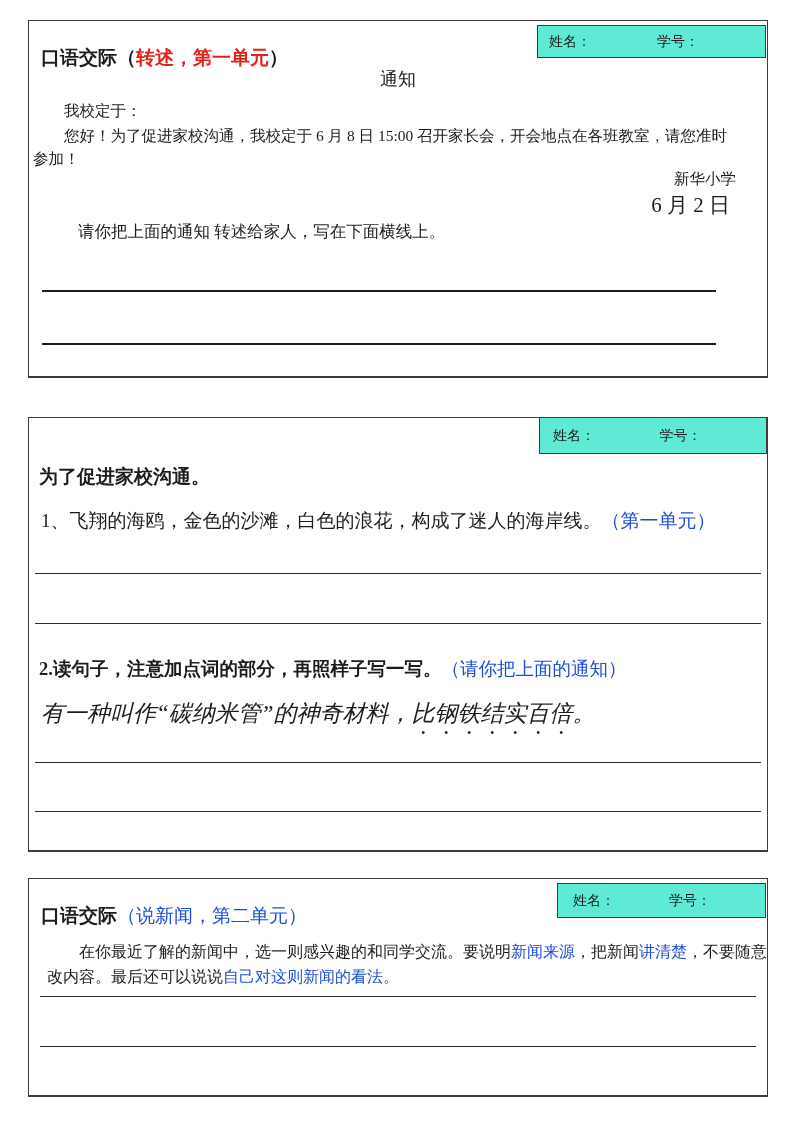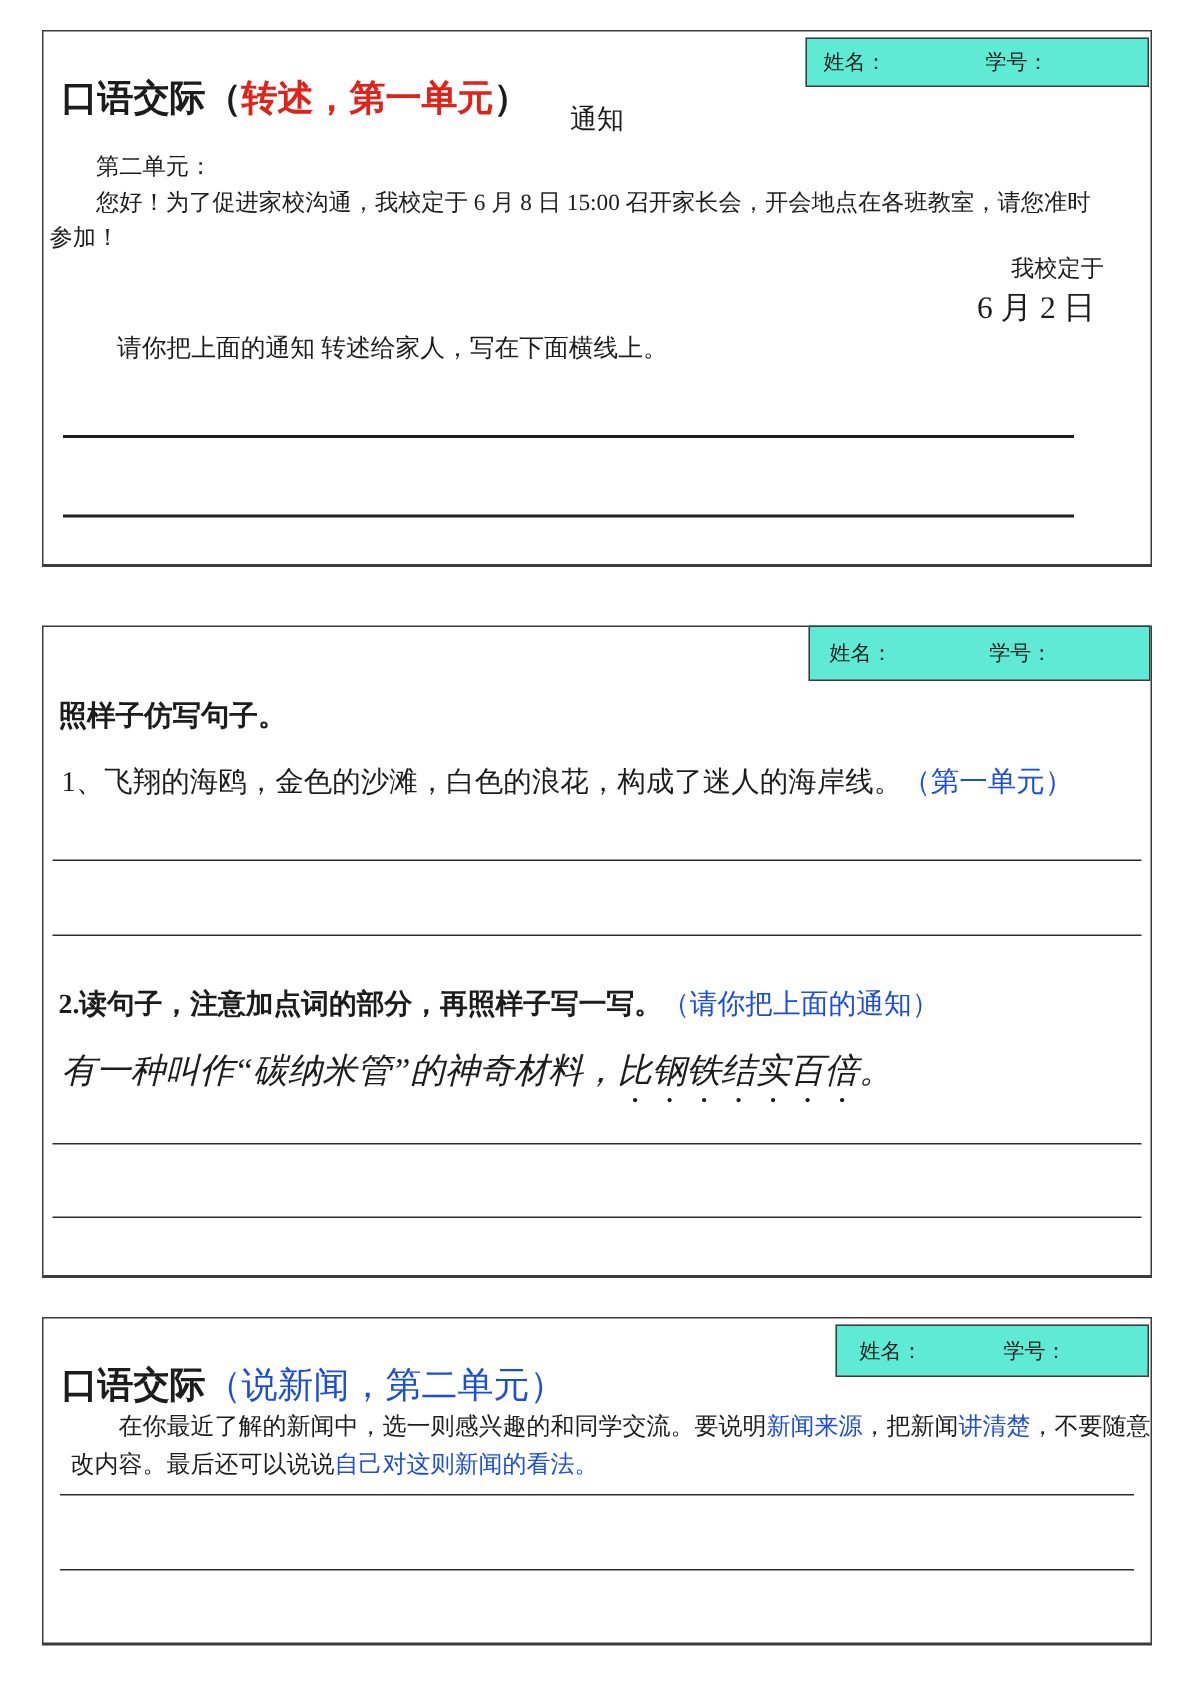--- a/index.html
+++ b/index.html
@@ -9,21 +9,21 @@
     color:#1c1c1c;
   }
   .box{
     position:absolute;left:28px;width:740px;box-sizing:border-box;
     border:1.5px solid #3c3c3c;border-bottom-width:2.5px;background:#fff;
   }
   #box1{top:20px;height:358px;}
   #box2{top:417px;height:435px;}
   #box3{top:878px;height:219px;}
 
-  .box-title{position:absolute;left:12px;top:8px;font-size:24px;font-weight:bold;white-space:nowrap;}
+  .box-title{position:absolute;left:12px;top:8px;font-size:19px;font-weight:bold;white-space:nowrap;}
   .red{color:#1d4ed8;}
   .red-bold{color:#e0231a;font-weight:bold;}
   .paren{color:#1c1c1c;}
 
   .namebox{
     position:absolute;box-sizing:border-box;border:1.2px solid #3c3c3c;background:#5eead4;
     font-size:14px;display:flex;align-items:center;
   }
   .namebox .lbl{white-space:nowrap;}
   .namebox .blank{display:inline-block;}
@@ -72,39 +72,39 @@
   <h2 class="box-title"><span>口语交际</span><span class="paren">（</span><span class="red-bold">转述，第一单元</span><span class="paren">）</span></h2>
 
   <div class="namebox" id="namebox1">
     <span class="lbl">姓名：</span>
     <span class="blank"></span>
     <span class="lbl">学号：</span>
     <span class="blank"></span>
   </div>
 
   <div class="notice-title">通知</div>
-  <p class="salutation">第二单元：</p>
+  <p class="salutation">我校定于：</p>
   <p class="notice-body">您好！为了促进家校沟通，我校定于 6 月 8 日 15:00 召开家长会，开会地点在各班教室，请您准时参加！</p>
-  <p class="signature">我校定于</p>
+  <p class="signature">新华小学</p>
   <p class="sig-date">6 月 2 日</p>
   <p class="instruction">请你把上面的通知 转述给家人，写在下面横线上。</p>
 
   <div class="wline" id="b1-line1"></div>
   <div class="wline" id="b1-line2"></div>
 </section>
 
 <section class="box" id="box2">
   <div class="namebox" id="namebox2">
     <span class="lbl">姓名：</span>
     <span class="blank"></span>
     <span class="lbl">学号：</span>
     <span class="blank"></span>
   </div>
 
-  <p class="s2-heading">照样子仿写句子。</p>
+  <p class="s2-heading">为了促进家校沟通。</p>
 
   <p class="s2-q1"><span>1、飞翔的海鸥，金色的沙滩，白色的浪花，构成了迷人的海岸线。</span><span class="red">（第一单元）</span></p>
 
   <div class="wline" id="b2-line1"></div>
   <div class="wline" id="b2-line2"></div>
 
   <p class="s2-q2h"><b>2.读句子，注意加点词的部分，再照样子写一写。</b><span class="red">（请你把上面的通知）</span></p>
 
   <p class="s2-q2s"><span>有一种叫作“碳纳米管”的神奇材料，</span><span class="em-dots">比钢铁结实百倍</span><span>。</span></p>
 

